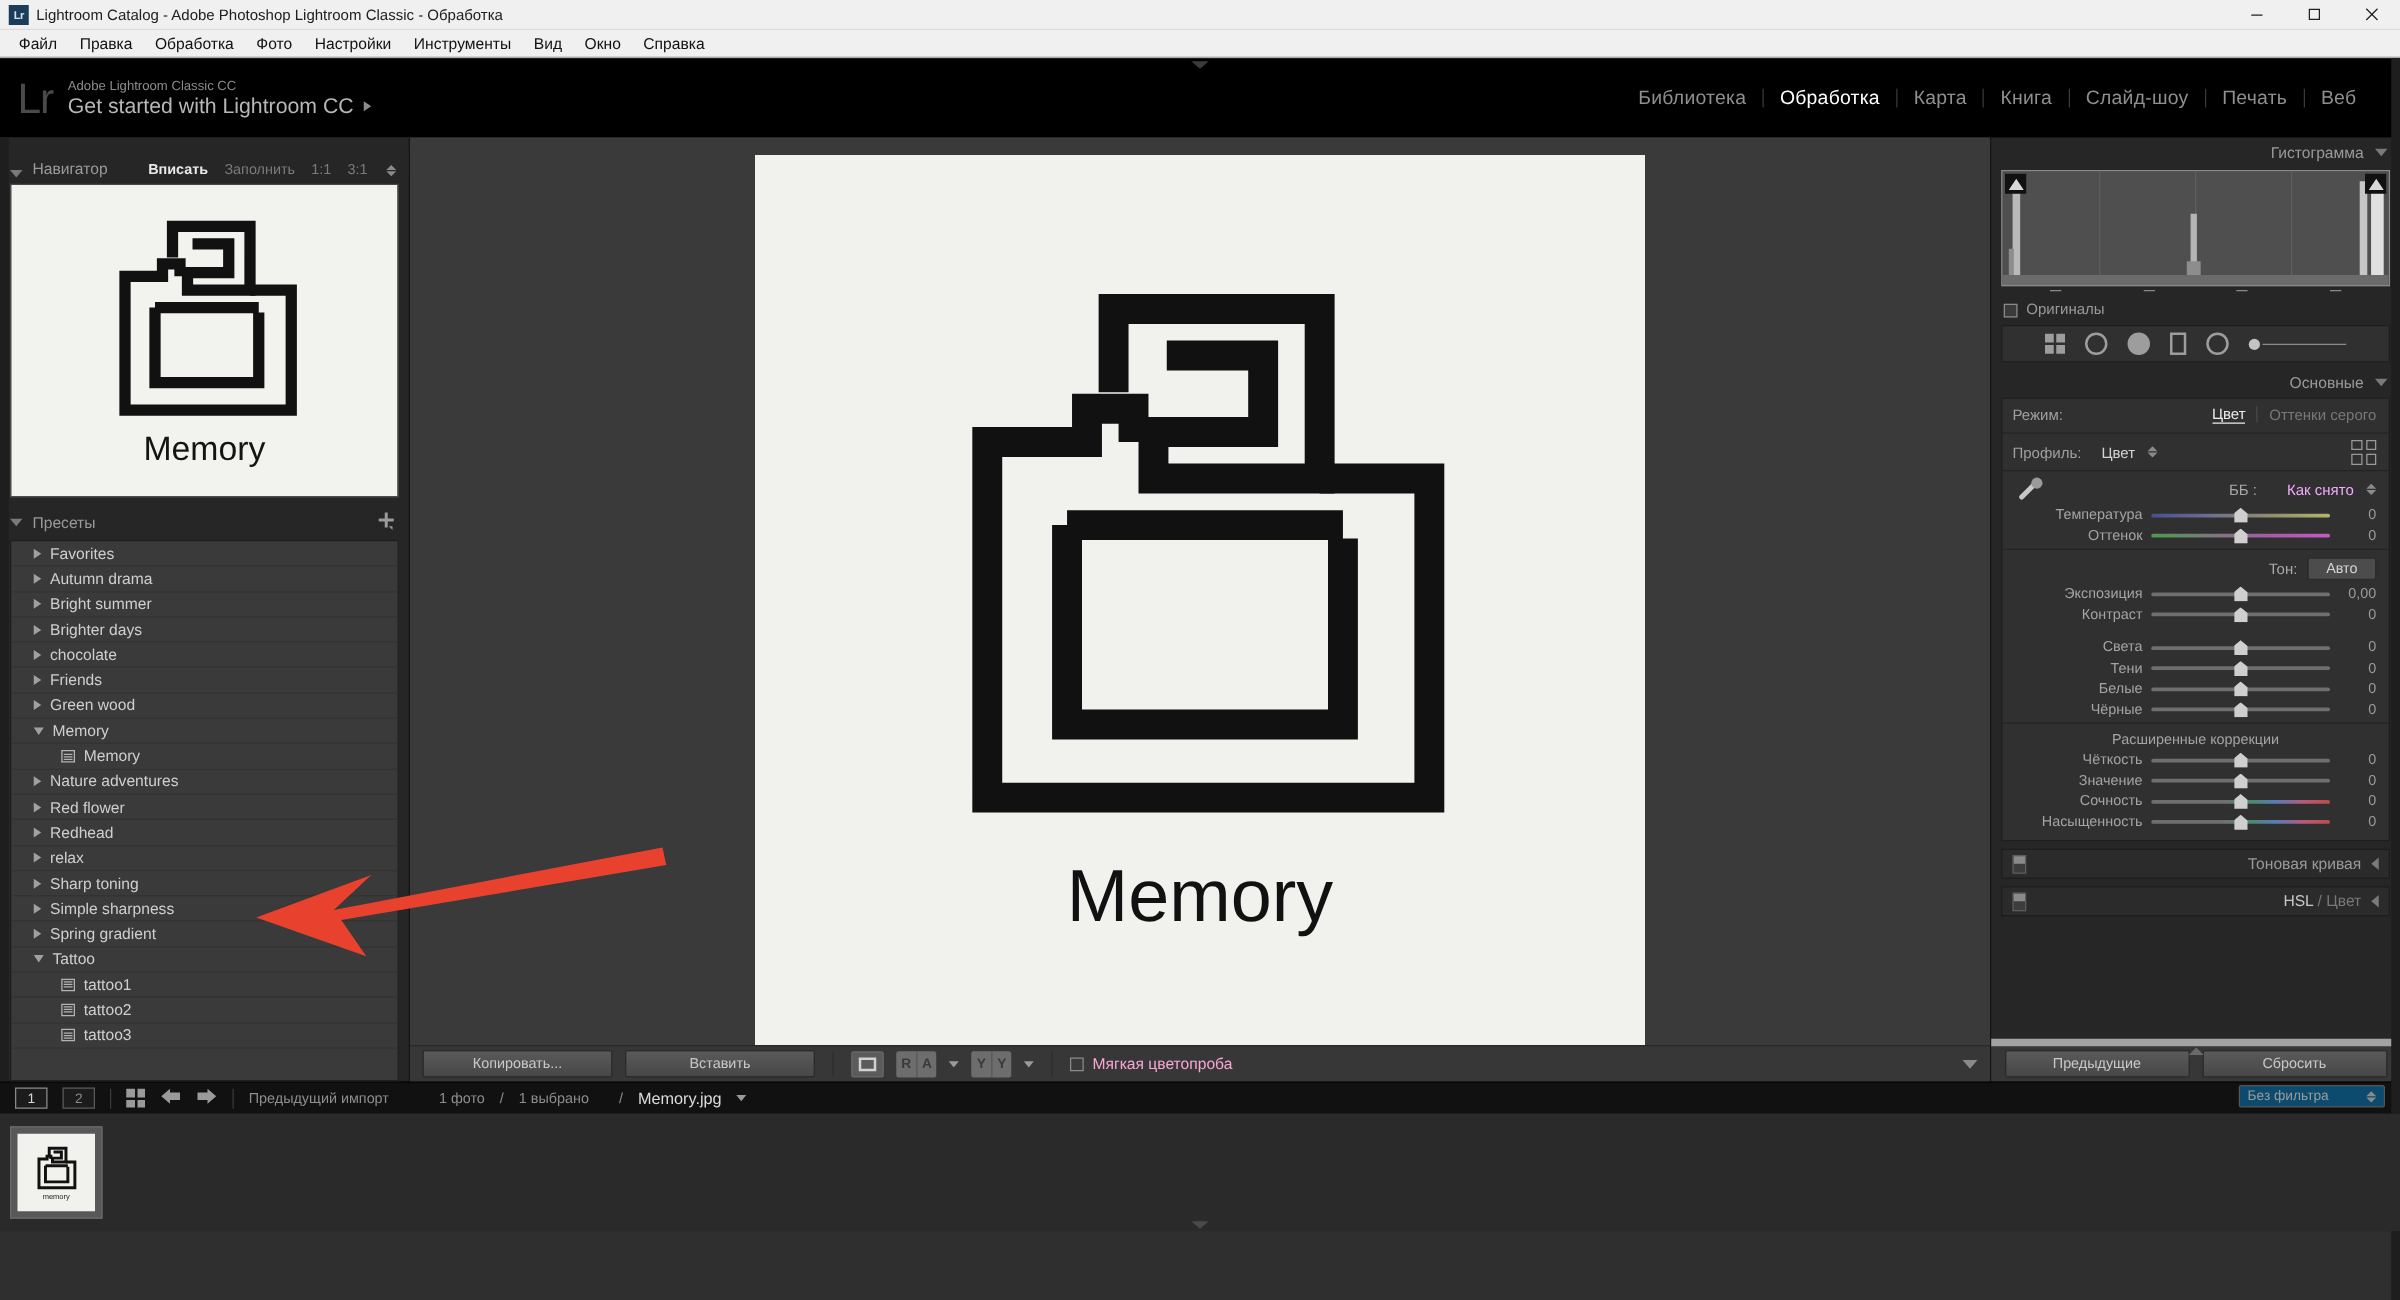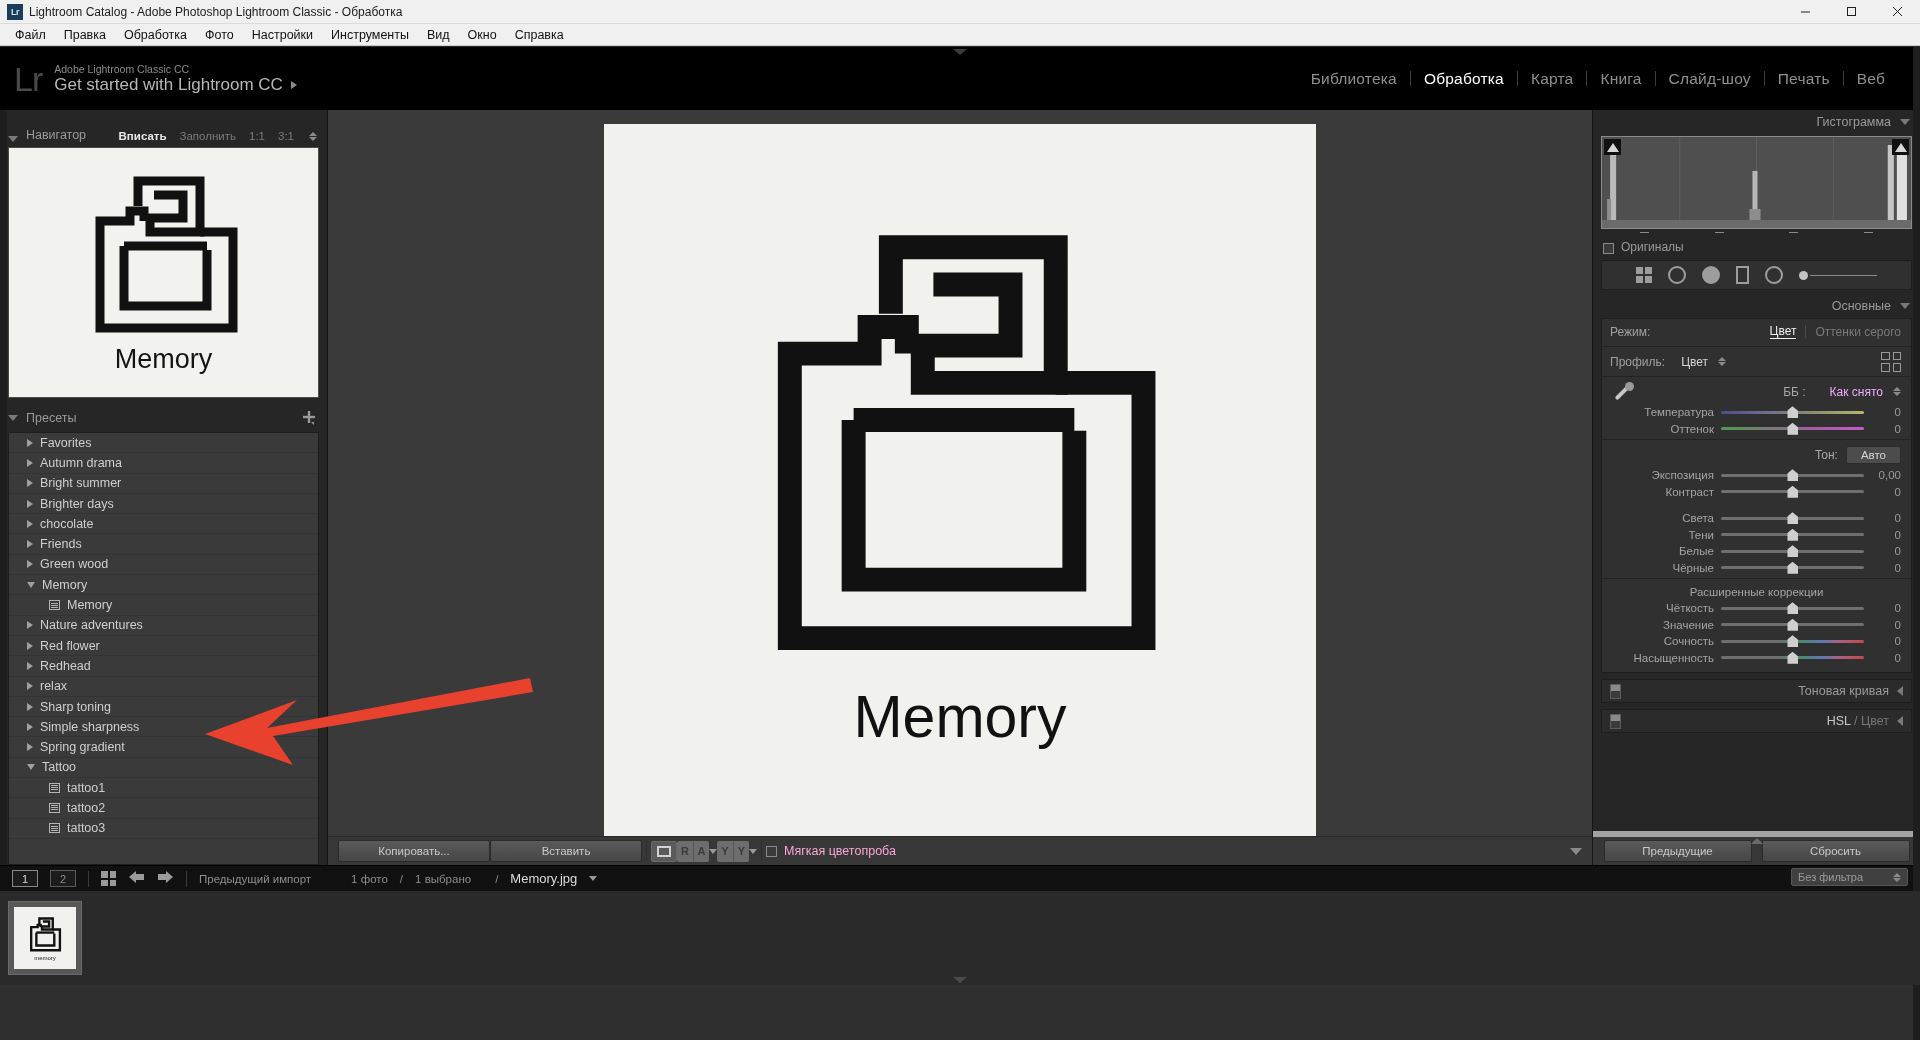--- a/index.html
+++ b/index.html
@@ -166,21 +166,21 @@
     width: 712px; height: 712px; background: #f1f2ed;
     display: flex; flex-direction: column; align-items: center; justify-content: center;
   }
   .photo-label {
     font-size: 59px; color: #111; line-height: 1; margin-top: 14px;
     font-family: "Liberation Sans", sans-serif;
   }
 
   .toolbar {
     height: 34px; background: #373737; border-top: 1px solid #2a2a2a;
-    display: flex; align-items: center; padding: 0 10px; 
+    display: flex; align-items: center; padding: 0 10px; gap: 10px;
     position: relative;
   }
   .tool-btn {
     height: 22px; min-width: 152px; background: linear-gradient(#5a5a5a,#474747);
     border: 1px solid #2b2b2b; border-radius: 2px; color: #c9c9c9;
     font-size: 11.5px; display: flex; align-items: center; justify-content: center;
   }
   .tool-sep { width: 1px; height: 20px; background: #2d2d2d; margin: 0 4px; }
   .view-btn {
     width: 26px; height: 21px; border: 1px solid #6a6a6a; border-radius: 2px;
@@ -373,21 +373,21 @@
   .grid-icon {
     display: grid; grid-template-columns: 1fr 1fr; grid-template-rows: 1fr 1fr;
     gap: 2px; width: 15px; height: 15px;
   }
   .grid-icon i { background: #9a9a9a; display: block; }
   .nav-arrow { color: #9a9a9a; font-size: 17px; line-height: 1; }
   .fs-text { font-size: 11.5px; color: #8e8e8e; }
   .fs-text.bright { color: #dcdcdc; font-size: 13px; }
   .fs-right { margin-left: auto; display: flex; align-items: center; gap: 9px; flex-direction: column; }
   .filter-select {
-    background: #404040; border: 1px solid #555; color: #9a9a9a;
+    background: #0c4a6e; border: 1px solid #555; color: #9a9a9a;
     font-size: 11px; padding: 2px 6px; display: flex; align-items: center;
     gap: 28px; border-radius: 2px;
   }
   .filter-chip { width: 15px; height: 15px; background: linear-gradient(#7a7a7a 50%, #c8c8c8 50%); border: 1px solid #555; }
 
   .filmstrip {
     height: 94px; background: #2a2a2a; display: flex; align-items: center;
     padding: 0 8px; gap: 6px; position: relative;
   }
   .film-thumb {

